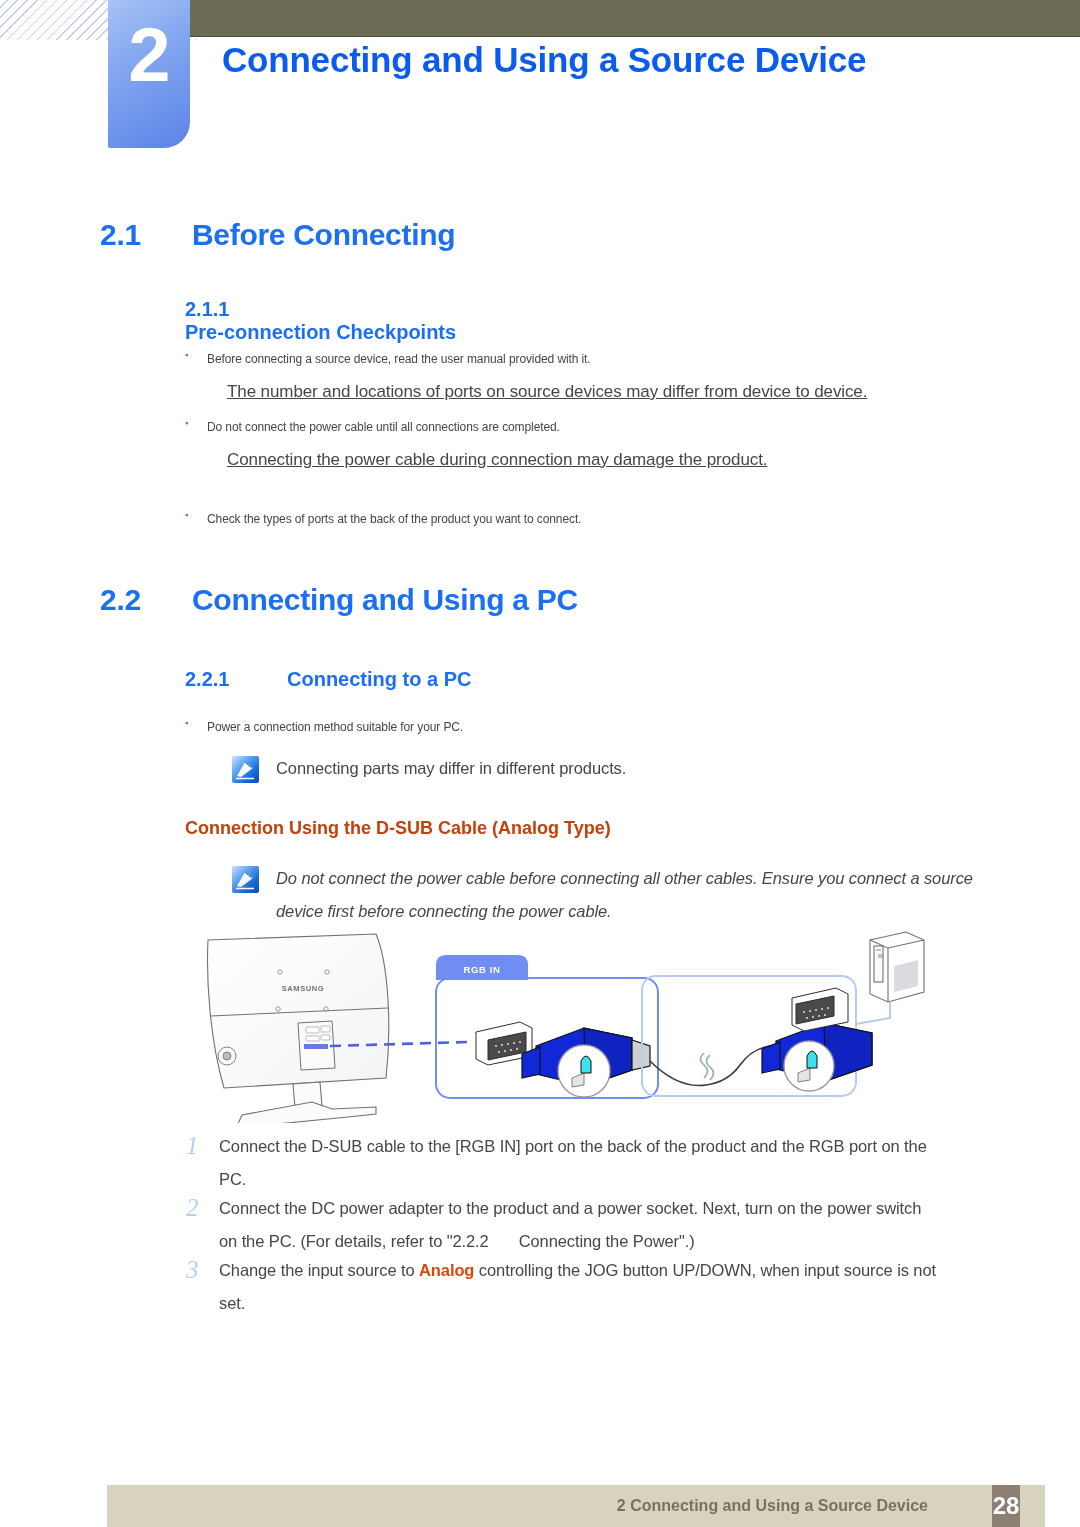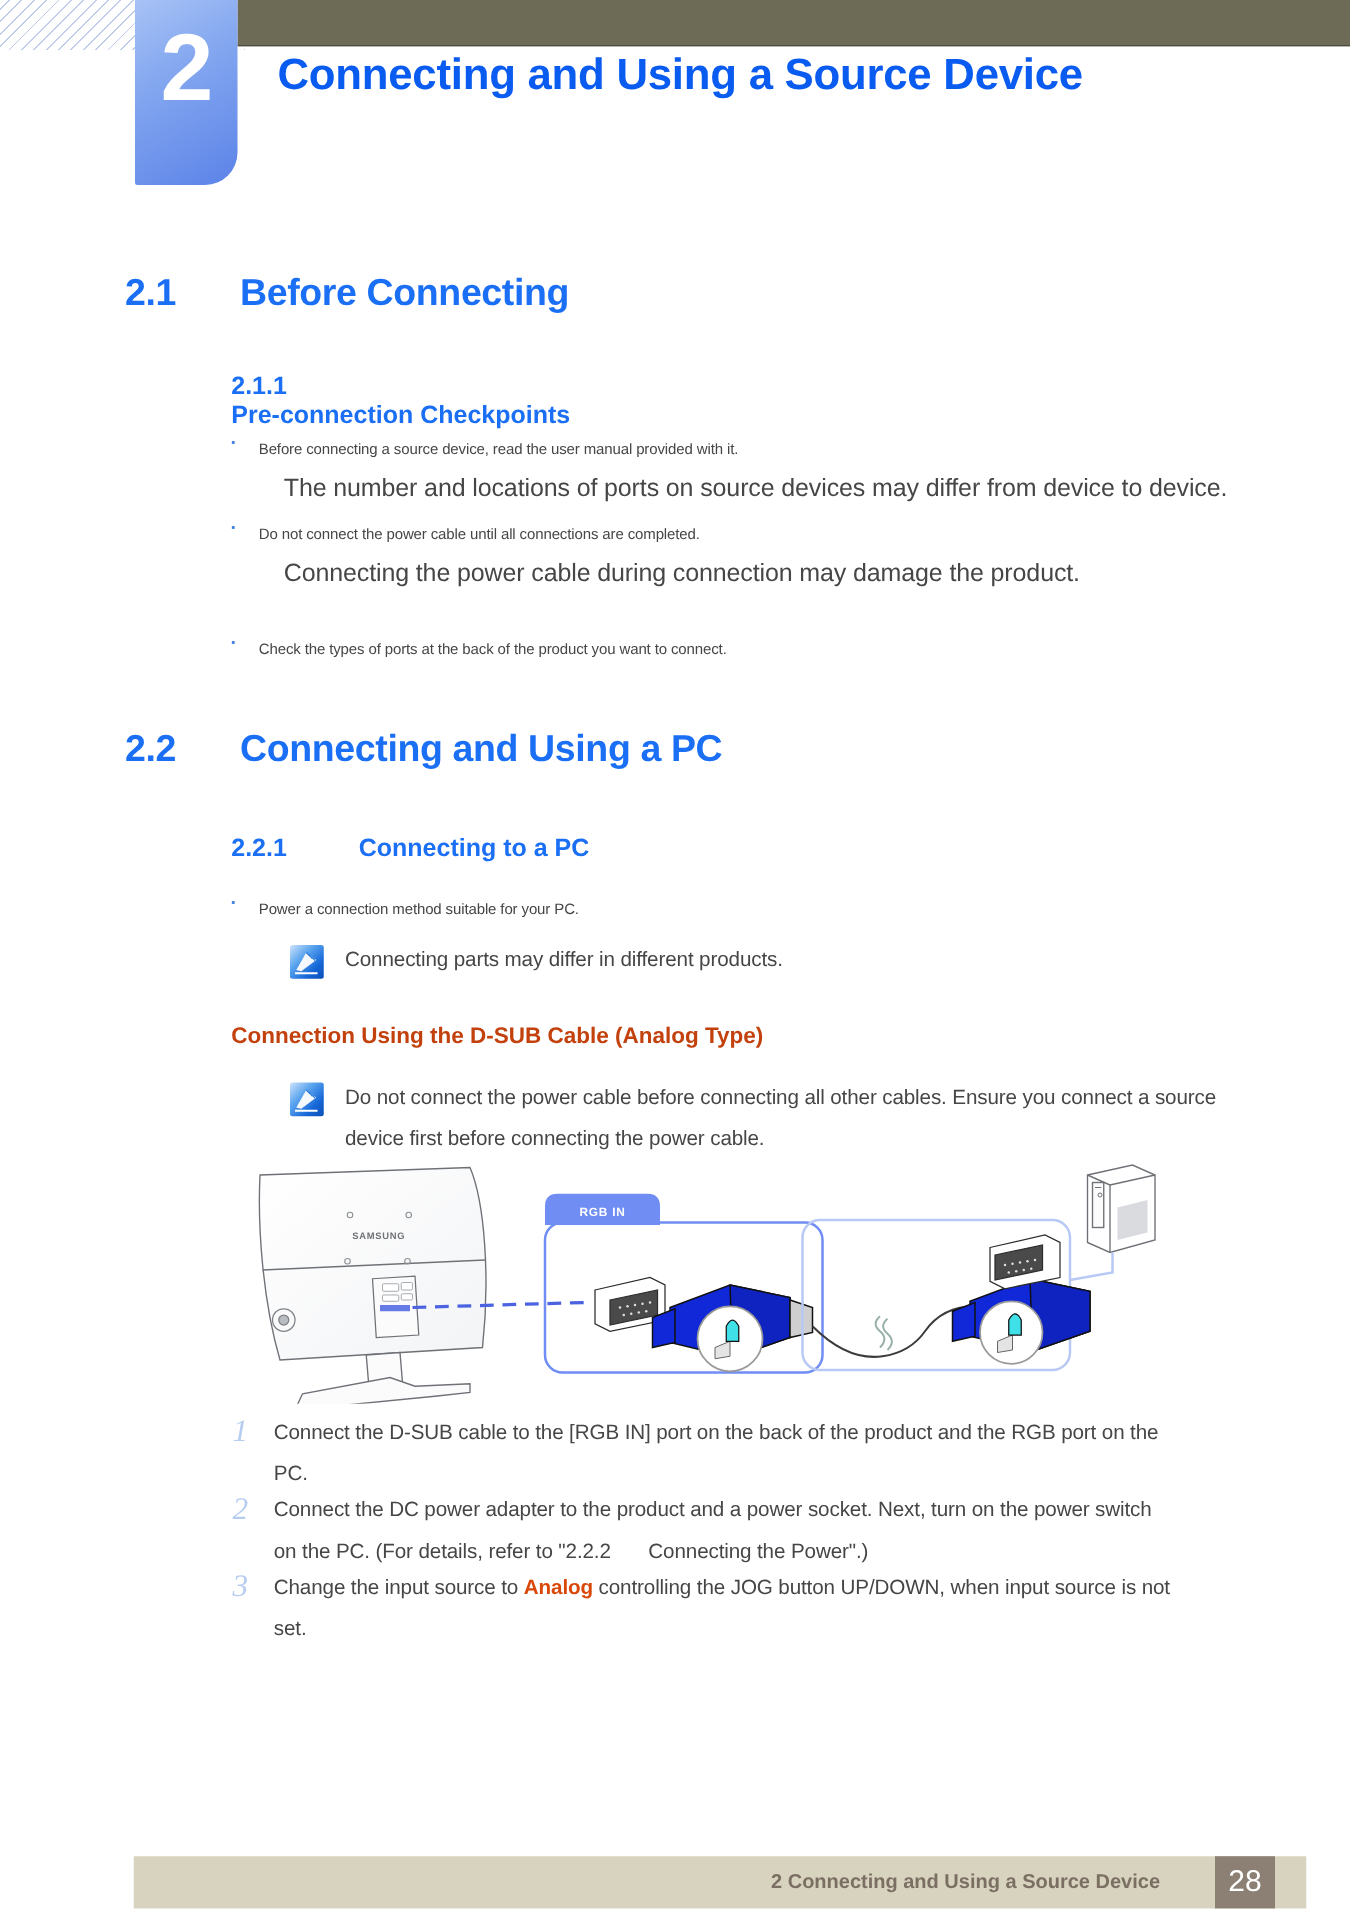--- a/index.html
+++ b/index.html
@@ -117,24 +117,25 @@
   }
   .bullet-dot::before { content: "\25AA"; font-size: 9px; position: relative; top: -2px; }
   .body-text {
     font-size: 12px;
     color: #464646;
     line-height: 33px;
     letter-spacing: -0.1px;
   }
   .sub-line {
     position: absolute;
-    font-size: 20px;
+    font-size: 17px;
     color: #464646;
     line-height: 33px;
     letter-spacing: -0.1px;
+    text-decoration: underline;
   }
 
   
   .note {
     position: absolute;
     display: flex;
     align-items: flex-start;
     padding-left: 44px;
   }
   .note-icon {
@@ -198,25 +199,25 @@
     height: 42px;
     line-height: 42px;
     font-size: 16px;
     color: #7b6f63;
     font-weight: 600;
     white-space: nowrap;
   }
   .footer-page {
     position: absolute;
     right: 60px; bottom: 0;
-    width: 48px; height: 42px;
+    width: 28px; height: 42px;
     background: #8c7f73;
     color: #ffffff;
     font-size: 24px;
-    font-weight: 400;
+    font-weight: 700;
     text-align: center;
     line-height: 42px;
     margin-left: 44px;
   }
 </style>
 </head>
 <body>
 
 <div class="page">
 
@@ -279,21 +280,21 @@
         <path d="M5 20 L13 6 L21 12 L9 21 Z" fill="#ffffff" opacity="0.95"></path>
         <path d="M4 22.5 L22 22.5" stroke="#ffffff" stroke-width="1.6" fill="none"></path>
         <path d="M13 6 L16 9 M15.5 8 L18 11 M18 10 L20 12.5" stroke="#2a7ad6" stroke-width="1" fill="none"></path>
       </svg>
     </span>
     <span class="note-text">Connecting parts may differ in different products.</span>
   </div>
 
   <div class="h3-orange" style="left:185px; top:818px;">Connection Using the D-SUB Cable (Analog Type)</div>
 
-  <div class="note" style="left:188px; top:862px; width:830px;">
+  <div class="note" style="left:188px; top:862px; width:830px;font-style:italic;">
     <span class="note-icon">
       <svg width="27" height="27" viewBox="0 0 27 27" aria-hidden="true">
         <path d="M5 20 L13 6 L21 12 L9 21 Z" fill="#ffffff" opacity="0.95"></path>
         <path d="M4 22.5 L22 22.5" stroke="#ffffff" stroke-width="1.6" fill="none"></path>
         <path d="M13 6 L16 9 M15.5 8 L18 11 M18 10 L20 12.5" stroke="#2a7ad6" stroke-width="1" fill="none"></path>
       </svg>
     </span>
     <span class="note-text">
       <span>Do not connect the power cable before connecting all other cables. Ensure you connect a source</span><br>
       <span>device first before connecting the power cable.</span>

